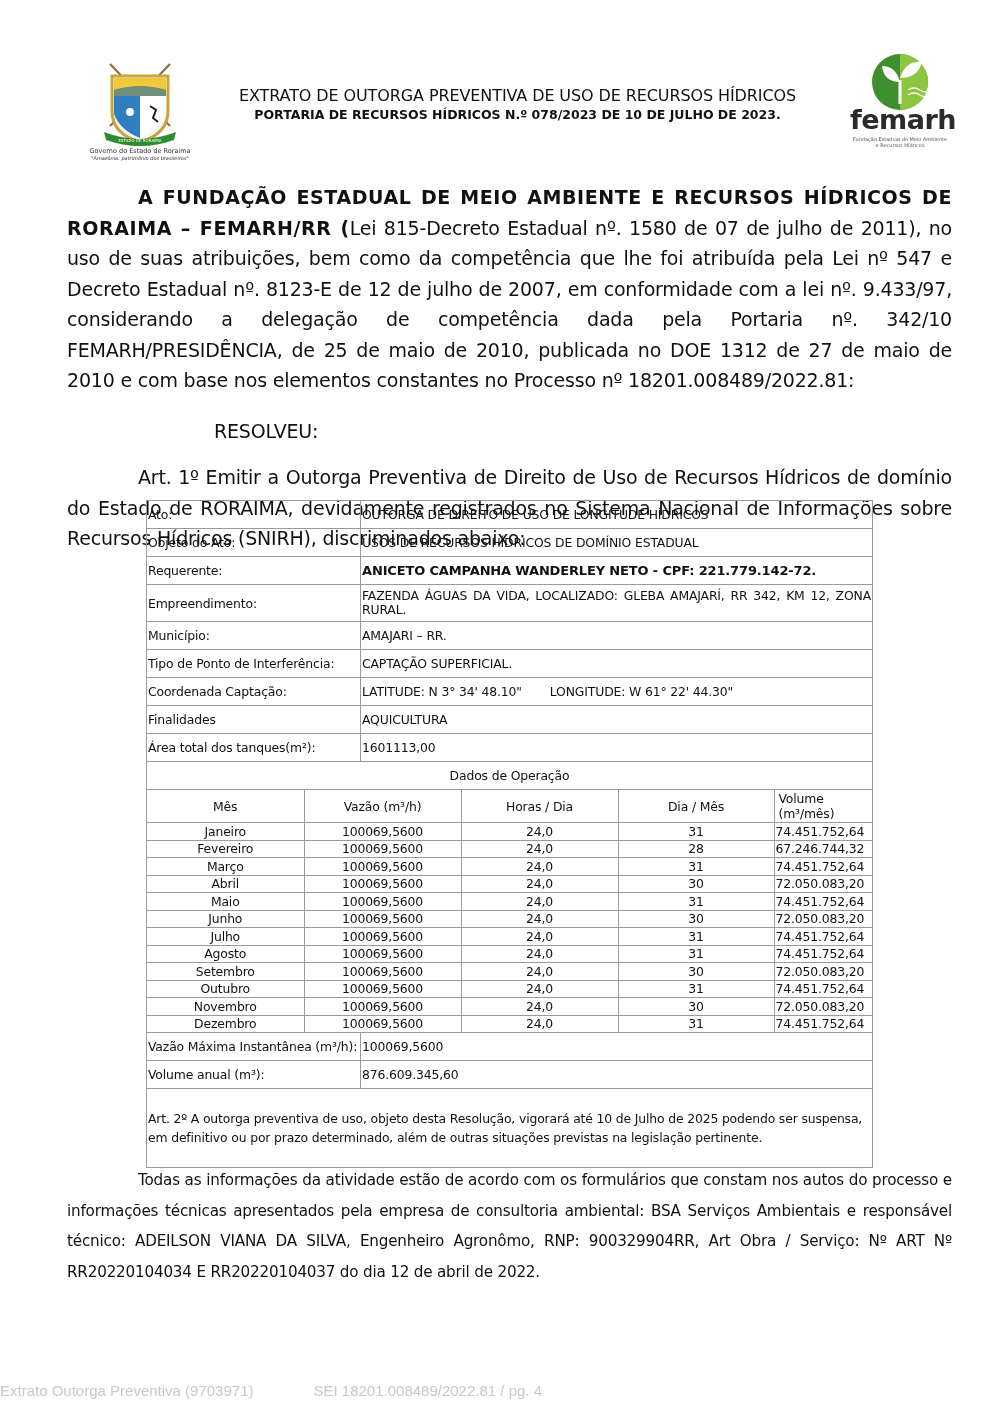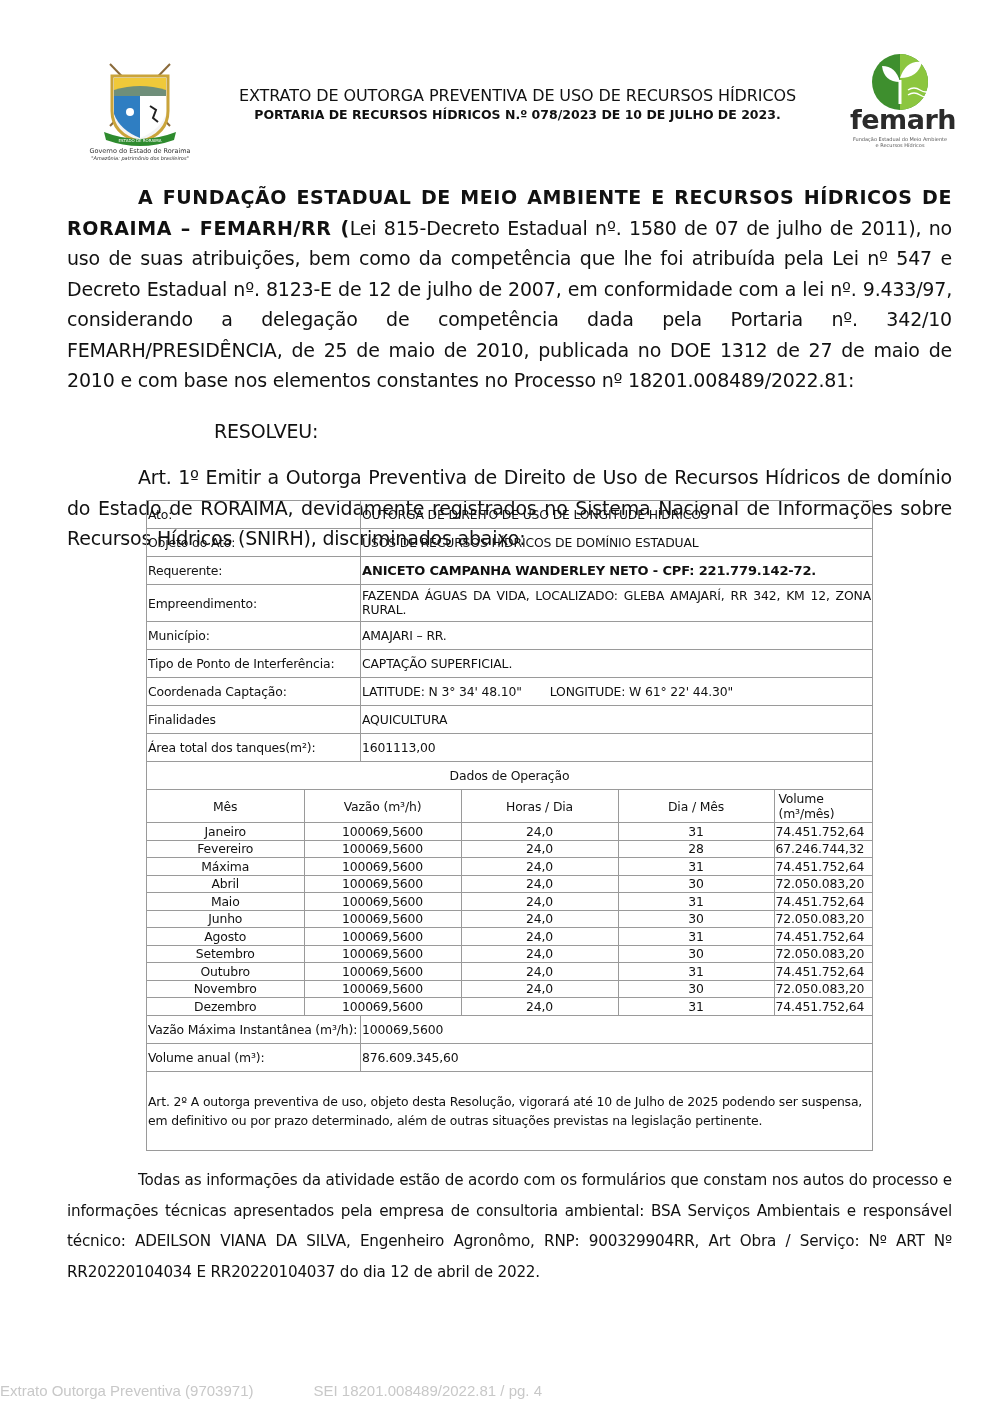--- a/index.html
+++ b/index.html
@@ -154,21 +154,21 @@
                 <td>74.451.752,64</td>
               </tr>
               <tr>
                 <td>Fevereiro</td>
                 <td>100069,5600</td>
                 <td>24,0</td>
                 <td>28</td>
                 <td>67.246.744,32</td>
               </tr>
               <tr>
-                <td>Máxima</td>
+                <td>Março</td>
                 <td>100069,5600</td>
                 <td>24,0</td>
                 <td>31</td>
                 <td>74.451.752,64</td>
               </tr>
               <tr>
                 <td>Abril</td>
                 <td>100069,5600</td>
                 <td>24,0</td>
                 <td>30</td>
@@ -180,20 +180,27 @@
                 <td>24,0</td>
                 <td>31</td>
                 <td>74.451.752,64</td>
               </tr>
               <tr>
                 <td>Junho</td>
                 <td>100069,5600</td>
                 <td>24,0</td>
                 <td>30</td>
                 <td>72.050.083,20</td>
+              </tr>
+              <tr>
+                <td>Julho</td>
+                <td>100069,5600</td>
+                <td>24,0</td>
+                <td>31</td>
+                <td>74.451.752,64</td>
               </tr>
               <tr>
                 <td>Agosto</td>
                 <td>100069,5600</td>
                 <td>24,0</td>
                 <td>31</td>
                 <td>74.451.752,64</td>
               </tr>
               <tr>
                 <td>Setembro</td>

